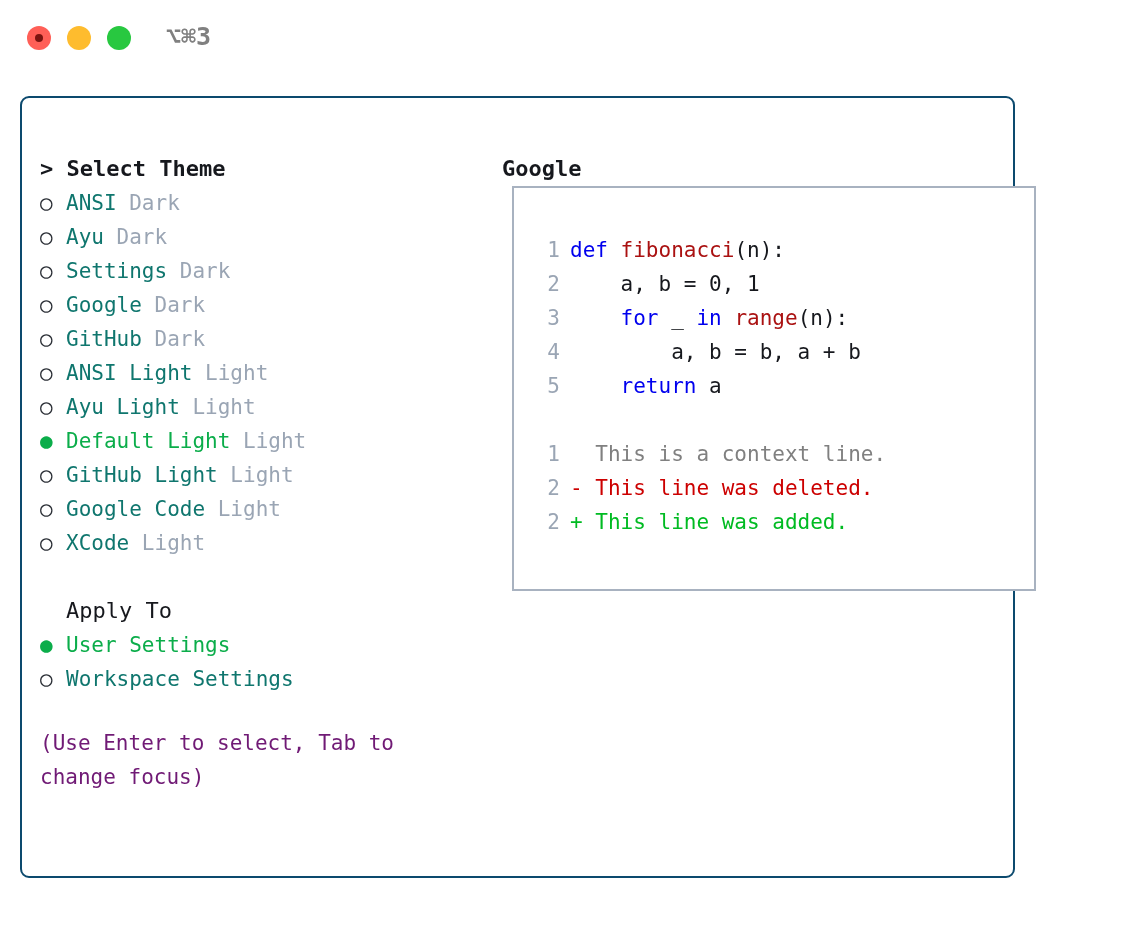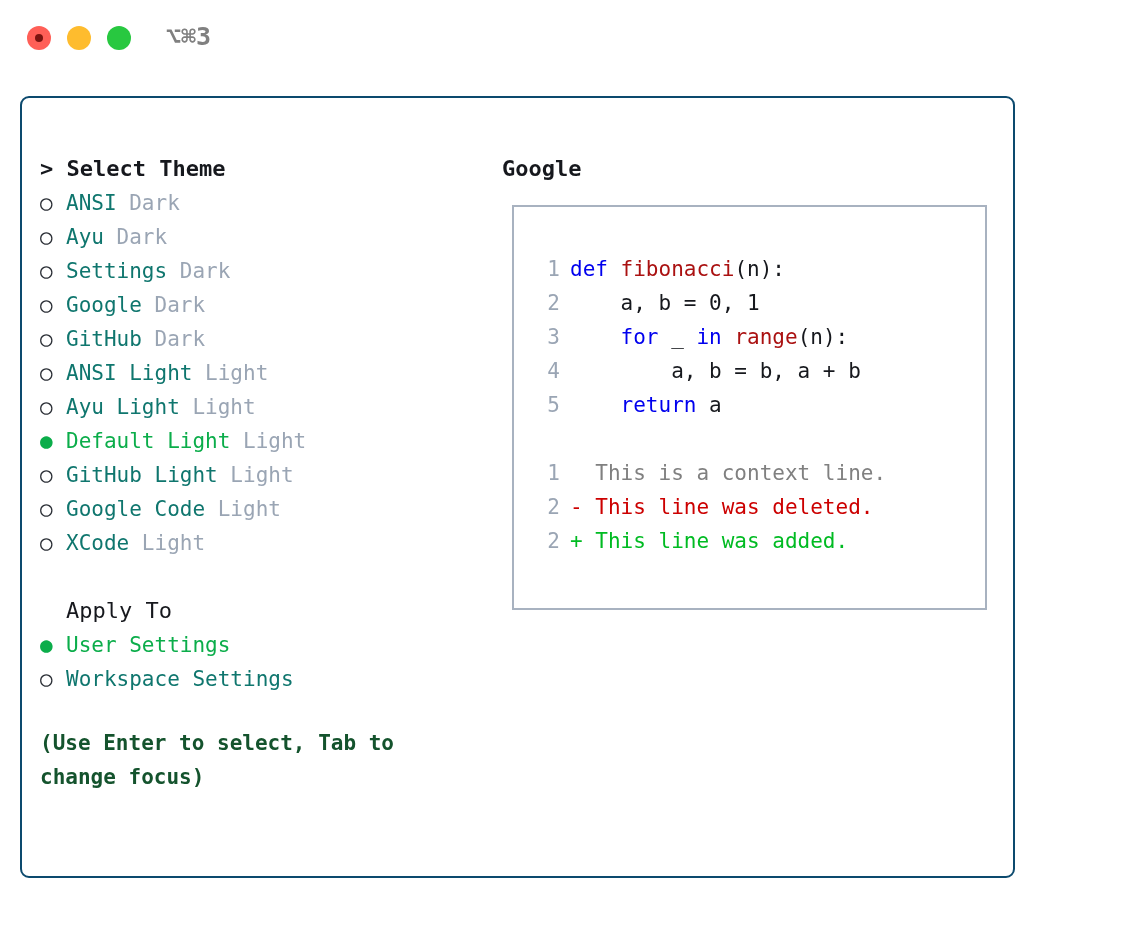--- a/index.html
+++ b/index.html
@@ -109,43 +109,41 @@
     color: #9aa5b4;
   }
   .indent-header {
     padding-left: 26px;
   }
   .spacer-row { height: 34px; }
   #hint {
     margin-top: 30px;
     font-size: 21px;
     line-height: 34px;
-    color: #14532d;
+    color: #701a75;
     width: 420px;
-    font-weight: bold;
   }
 
   
   #right-col {
     position: absolute;
     left: 480px;
     top: 54px;
     width: 495px;
   }
   #preview-title {
     font-size: 22px;
     font-weight: bold;
     color: #16181d;
     height: 34px;
     line-height: 34px;
   }
   #preview-box {
-    margin-top: 19px;
     margin-left: 10px;
-    width: 475px;
+    width: 524px;
     height: 405px;
     border: 2px solid #a8b2c0;
     box-sizing: border-box;
     background: #ffffff;
     position: relative;
   }
   #code-area {
     position: absolute;
     left: 18px;
     top: 45px;

